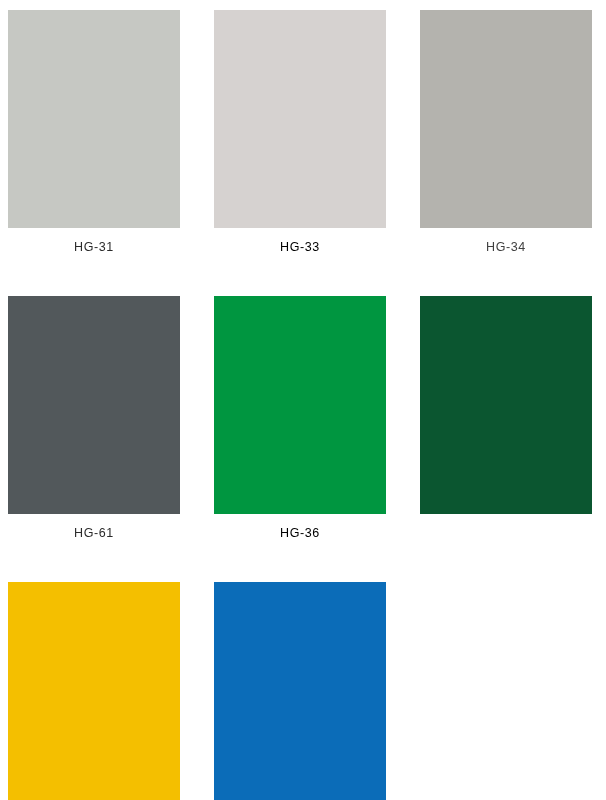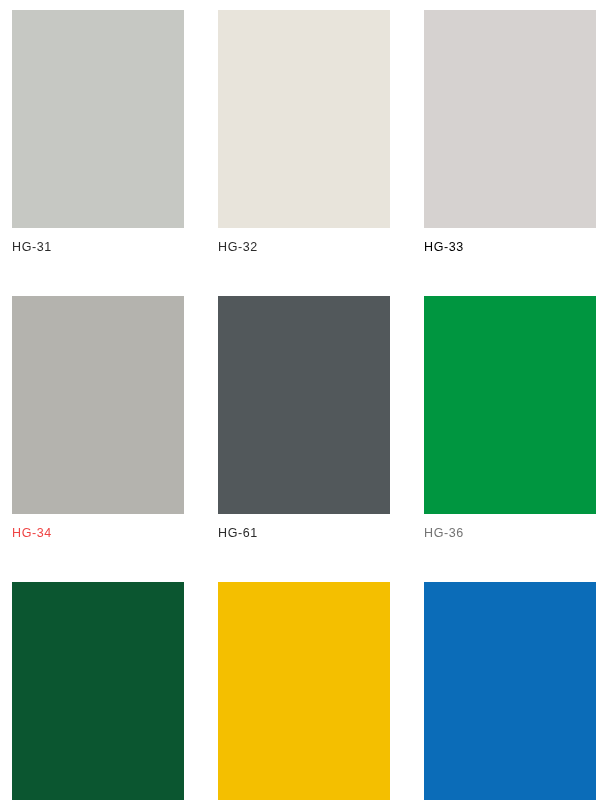--- a/index.html
+++ b/index.html
@@ -26,21 +26,21 @@
     display: grid;
     grid-template-columns: repeat(3, 172px);
     grid-template-rows: repeat(3, auto);
     column-gap: 34px;
     row-gap: 42px;
   }
   .swatch-cell {
     width: 164px;
     display: flex;
     flex-direction: column;
-    align-items: flex-start;
+    align-items: center;
   }
   .swatch-chip {
     width: 172px;
     height: 218px;
     display: block;
     background: #cccccc;
   }
   .swatch-label {
     margin-top: 12px;
     font-family: "Liberation Sans", sans-serif;
@@ -55,43 +55,39 @@
 <body style="background: rgb(255, 255, 255);">
 
 <div class="sheet">
   <div class="swatch-grid">
 
     <div class="swatch-cell">
       <div class="swatch-chip" style="background: rgb(198, 200, 195);"></div>
       <div class="swatch-label" style="color: rgb(43, 43, 43);">HG-31</div>
     </div>
 
-    <div class="swatch-cell">
-      <div class="swatch-chip" style="background: rgb(232, 228, 219);"></div>
-      <div class="swatch-label" style="color: rgb(43, 43, 43);">HG-32</div>
-    </div>
 
     <div class="swatch-cell">
       <div class="swatch-chip" style="background: rgb(214, 210, 208);"></div>
       <div class="swatch-label" style="color: #000000;">HG-33</div>
     </div>
 
     <div class="swatch-cell">
       <div class="swatch-chip" style="background: rgb(180, 179, 174);"></div>
-      <div class="swatch-label" style="color: #ef4444;">HG-34</div>
+      <div class="swatch-label" style="color: #404040;">HG-34</div>
     </div>
 
     <div class="swatch-cell">
       <div class="swatch-chip" style="background: rgb(82, 88, 91);"></div>
       <div class="swatch-label" style="color: rgb(43, 43, 43);">HG-61</div>
     </div>
 
     <div class="swatch-cell">
       <div class="swatch-chip" style="background: rgb(0, 150, 64);"></div>
-      <div class="swatch-label" style="color: #737373;">HG-36</div>
+      <div class="swatch-label" style="color: #000000;">HG-36</div>
     </div>
 
     <div class="swatch-cell">
       <div class="swatch-chip" style="background: rgb(11, 86, 48);"></div>
 
     </div>
 
     <div class="swatch-cell">
       <div class="swatch-chip" style="background: rgb(244, 191, 0);"></div>
 

